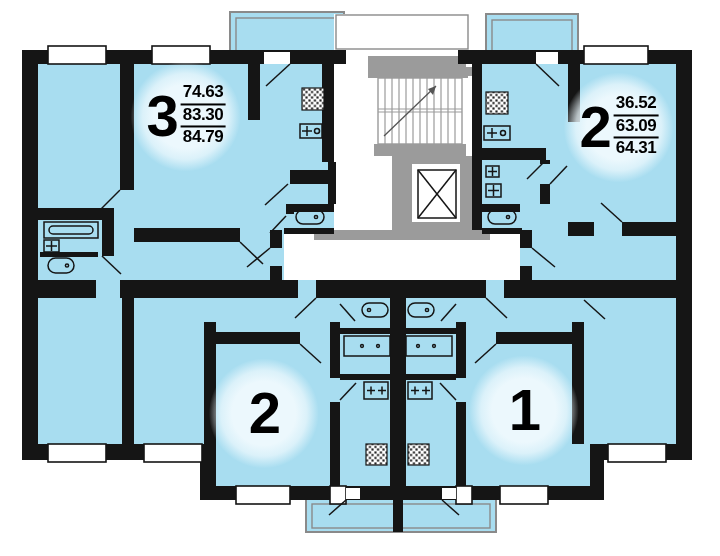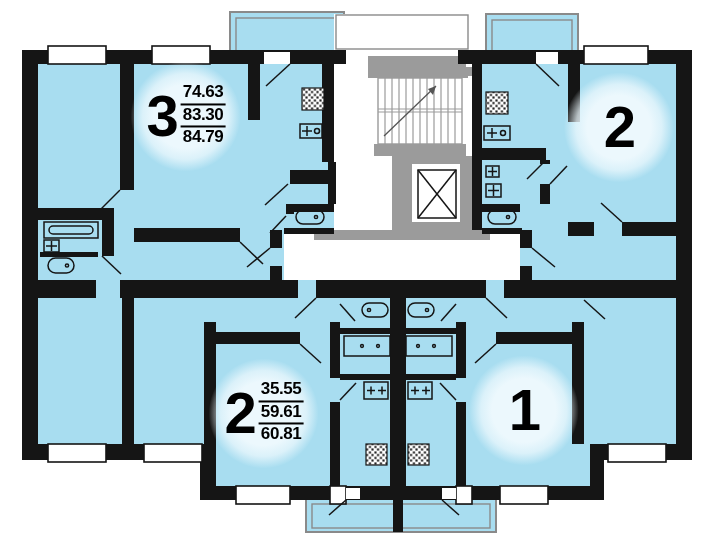--- a/index.html
+++ b/index.html
@@ -284,25 +284,25 @@
   <div class="lab" style="left:186px;top:116px;">
     <div class="num">3</div>
     <div class="vals">
       <div class="v u">74.63</div>
       <div class="v u">83.30</div>
       <div class="v">84.79</div>
     </div>
   </div>
   <div class="lab" style="left:619px;top:127px;">
     <div class="num">2</div>
+    <div class="vals">
+      <div class="v u">36.52</div>
+      <div class="v u">63.09</div>
+      <div class="v">64.31</div>
+    </div>
   </div>
   <div class="lab" style="left:264px;top:413px;">
     <div class="num">2</div>
-    <div class="vals">
-      <div class="v u">35.55</div>
-      <div class="v u">59.61</div>
-      <div class="v">60.81</div>
-    </div>
   </div>
   <div class="lab" style="left:524px;top:410px;">
     <div class="num">1</div>
   </div>
 </div>
 
 </body></html>

